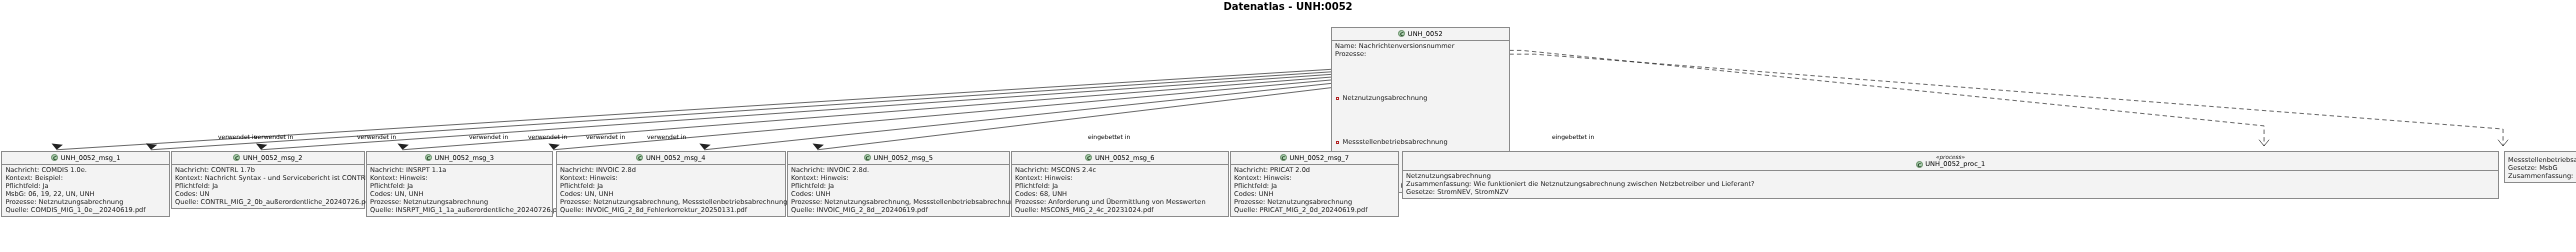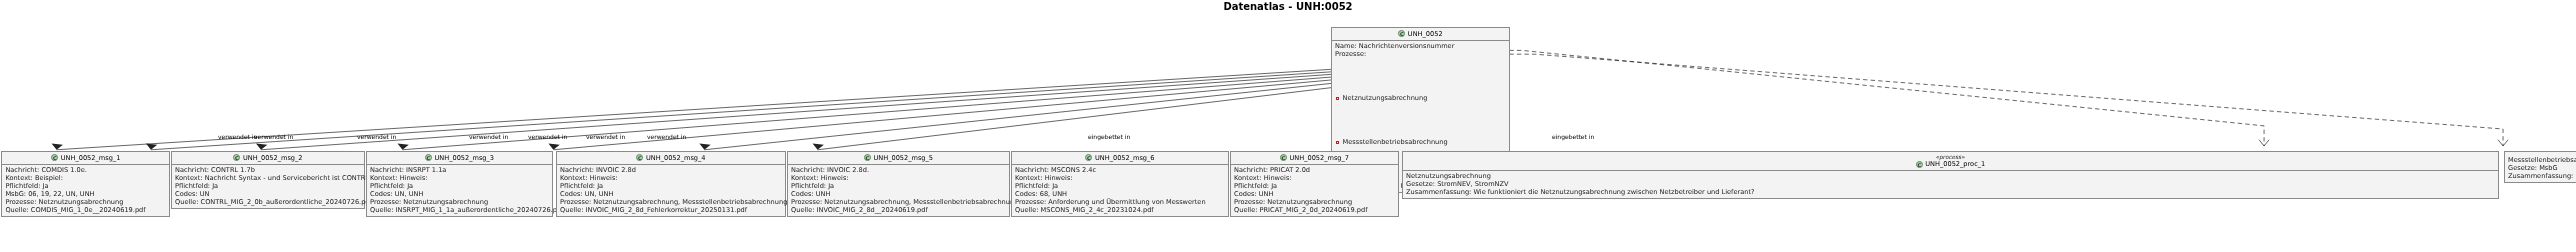--- a/index.html
+++ b/index.html
@@ -263,22 +263,22 @@
   </div>
 </div>
 
 <div class="uml-node" style="left:1402px; top:151px; width:1097px;">
   <div class="node-header">
     <span class="stereo">«process»</span>
     <span class="class-icon">C</span><span class="node-title">UNH_0052_proc_1</span>
   </div>
   <div class="node-body">
     <div class="attr-line">Netznutzungsabrechnung</div>
+    <div class="attr-line">Zusammenfassung: Wie funktioniert die Netznutzungsabrechnung zwischen Netzbetreiber und Lieferant?</div>
     <div class="attr-line">Gesetze: StromNEV, StromNZV</div>
-    <div class="attr-line">Zusammenfassung: Wie funktioniert die Netznutzungsabrechnung zwischen Netzbetreiber und Lieferant?</div>
   </div>
 </div>
 
 <div class="uml-node" style="left:2504px; top:151px; width:189px;">
   <div class="node-body" style="padding-top:3.8px;">
     <div class="attr-line">Messstellenbetriebsabre</div>
     <div class="attr-line">Gesetze: MsbG</div>
     <div class="attr-line">Zusammenfassung: Bes</div>
   </div>
 </div>

